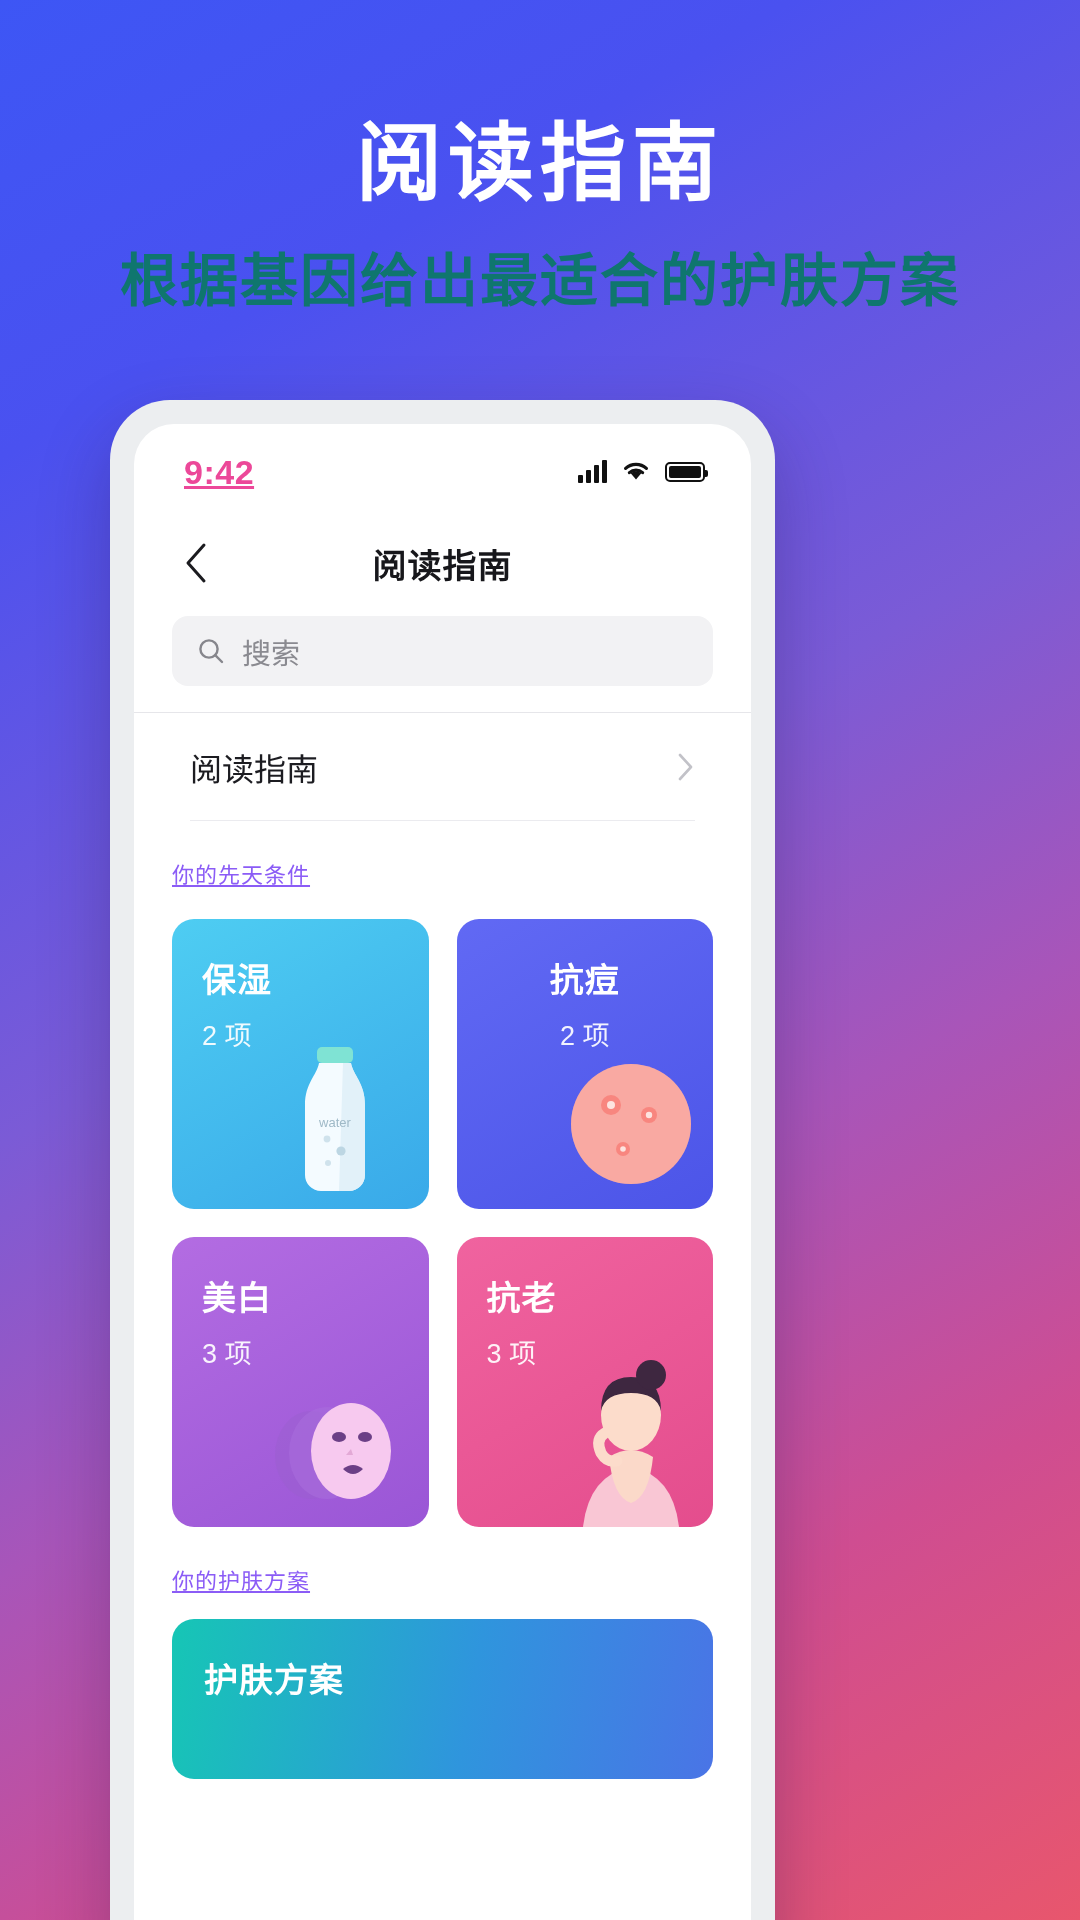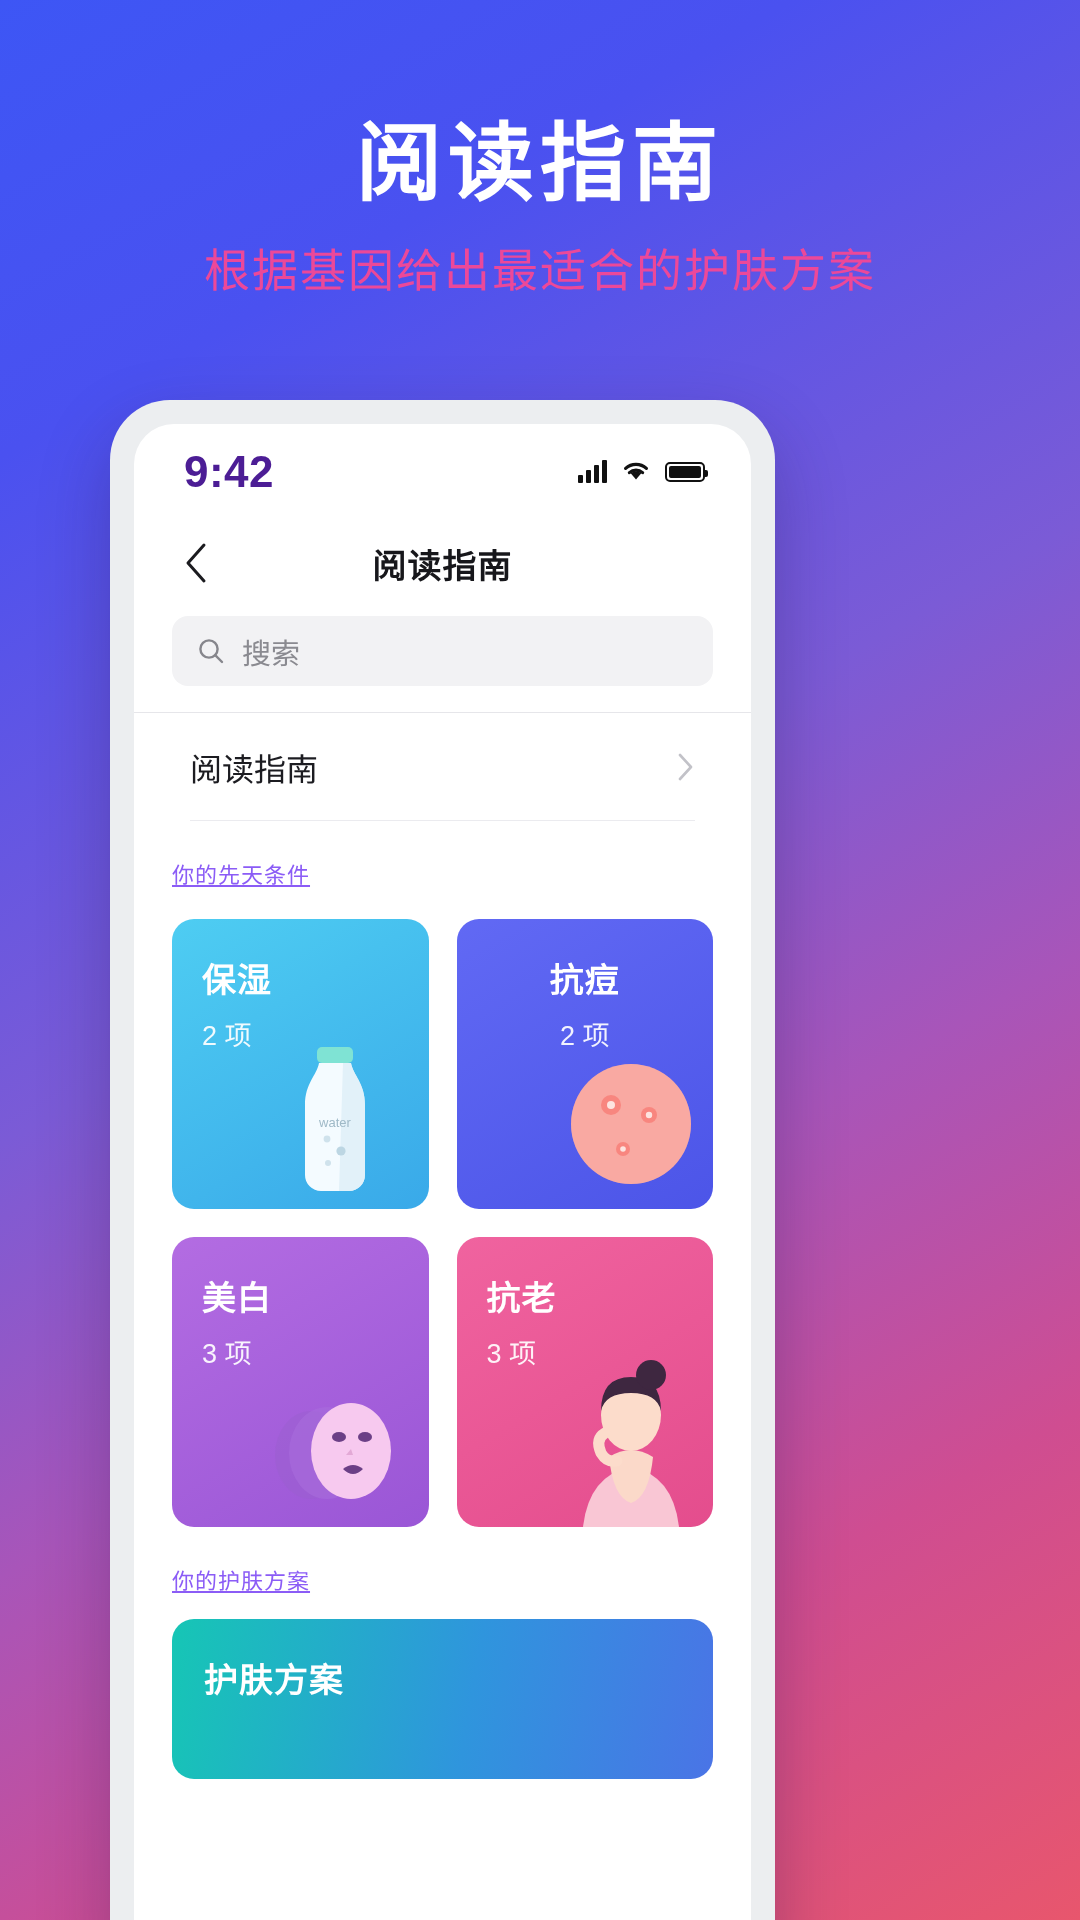--- a/index.html
+++ b/index.html
@@ -15,23 +15,24 @@
   .hero-title {
     margin-top:118px;
     font-size:86px;
     font-weight:bold;
     color:#ffffff;
     letter-spacing:6px;
     line-height:1.05;
   }
   .hero-sub {
     margin-top:26px;
-    font-size:46px;
-    color:#ec4899;
+    font-size:58px;
+    color:#0f766e;
     letter-spacing:2px;
+    font-weight:bold;
   }
 
   
   .phone {
     position:absolute;
     left:110px;
     top:400px;
     width:665px;
     height:1560px;
     background:#eceef0;
@@ -49,21 +50,21 @@
   }
 
   
   .statusbar {
     height:96px;
     display:flex;
     align-items:center;
     justify-content:space-between;
     padding:0 46px 0 50px;
   }
-  .status-time { font-size:44px; font-weight:bold; color:#4c1d95; letter-spacing:.5px; }
+  .status-time { font-size:34px; font-weight:bold; color:#ec4899; letter-spacing:.5px;text-decoration:underline; }
   .status-icons { display:flex; align-items:center; gap:14px; }
   .sig { display:flex; align-items:flex-end; gap:3px; height:22px; }
   .sig i { display:block; width:5px; background:#111; border-radius:1px; }
   .sig i:nth-child(1){ height:8px; }
   .sig i:nth-child(2){ height:13px; }
   .sig i:nth-child(3){ height:18px; }
   .sig i:nth-child(4){ height:23px; }
   .batt {
     width:40px; height:20px; border:2px solid #111; border-radius:5px;
     position:relative; padding:2px;

